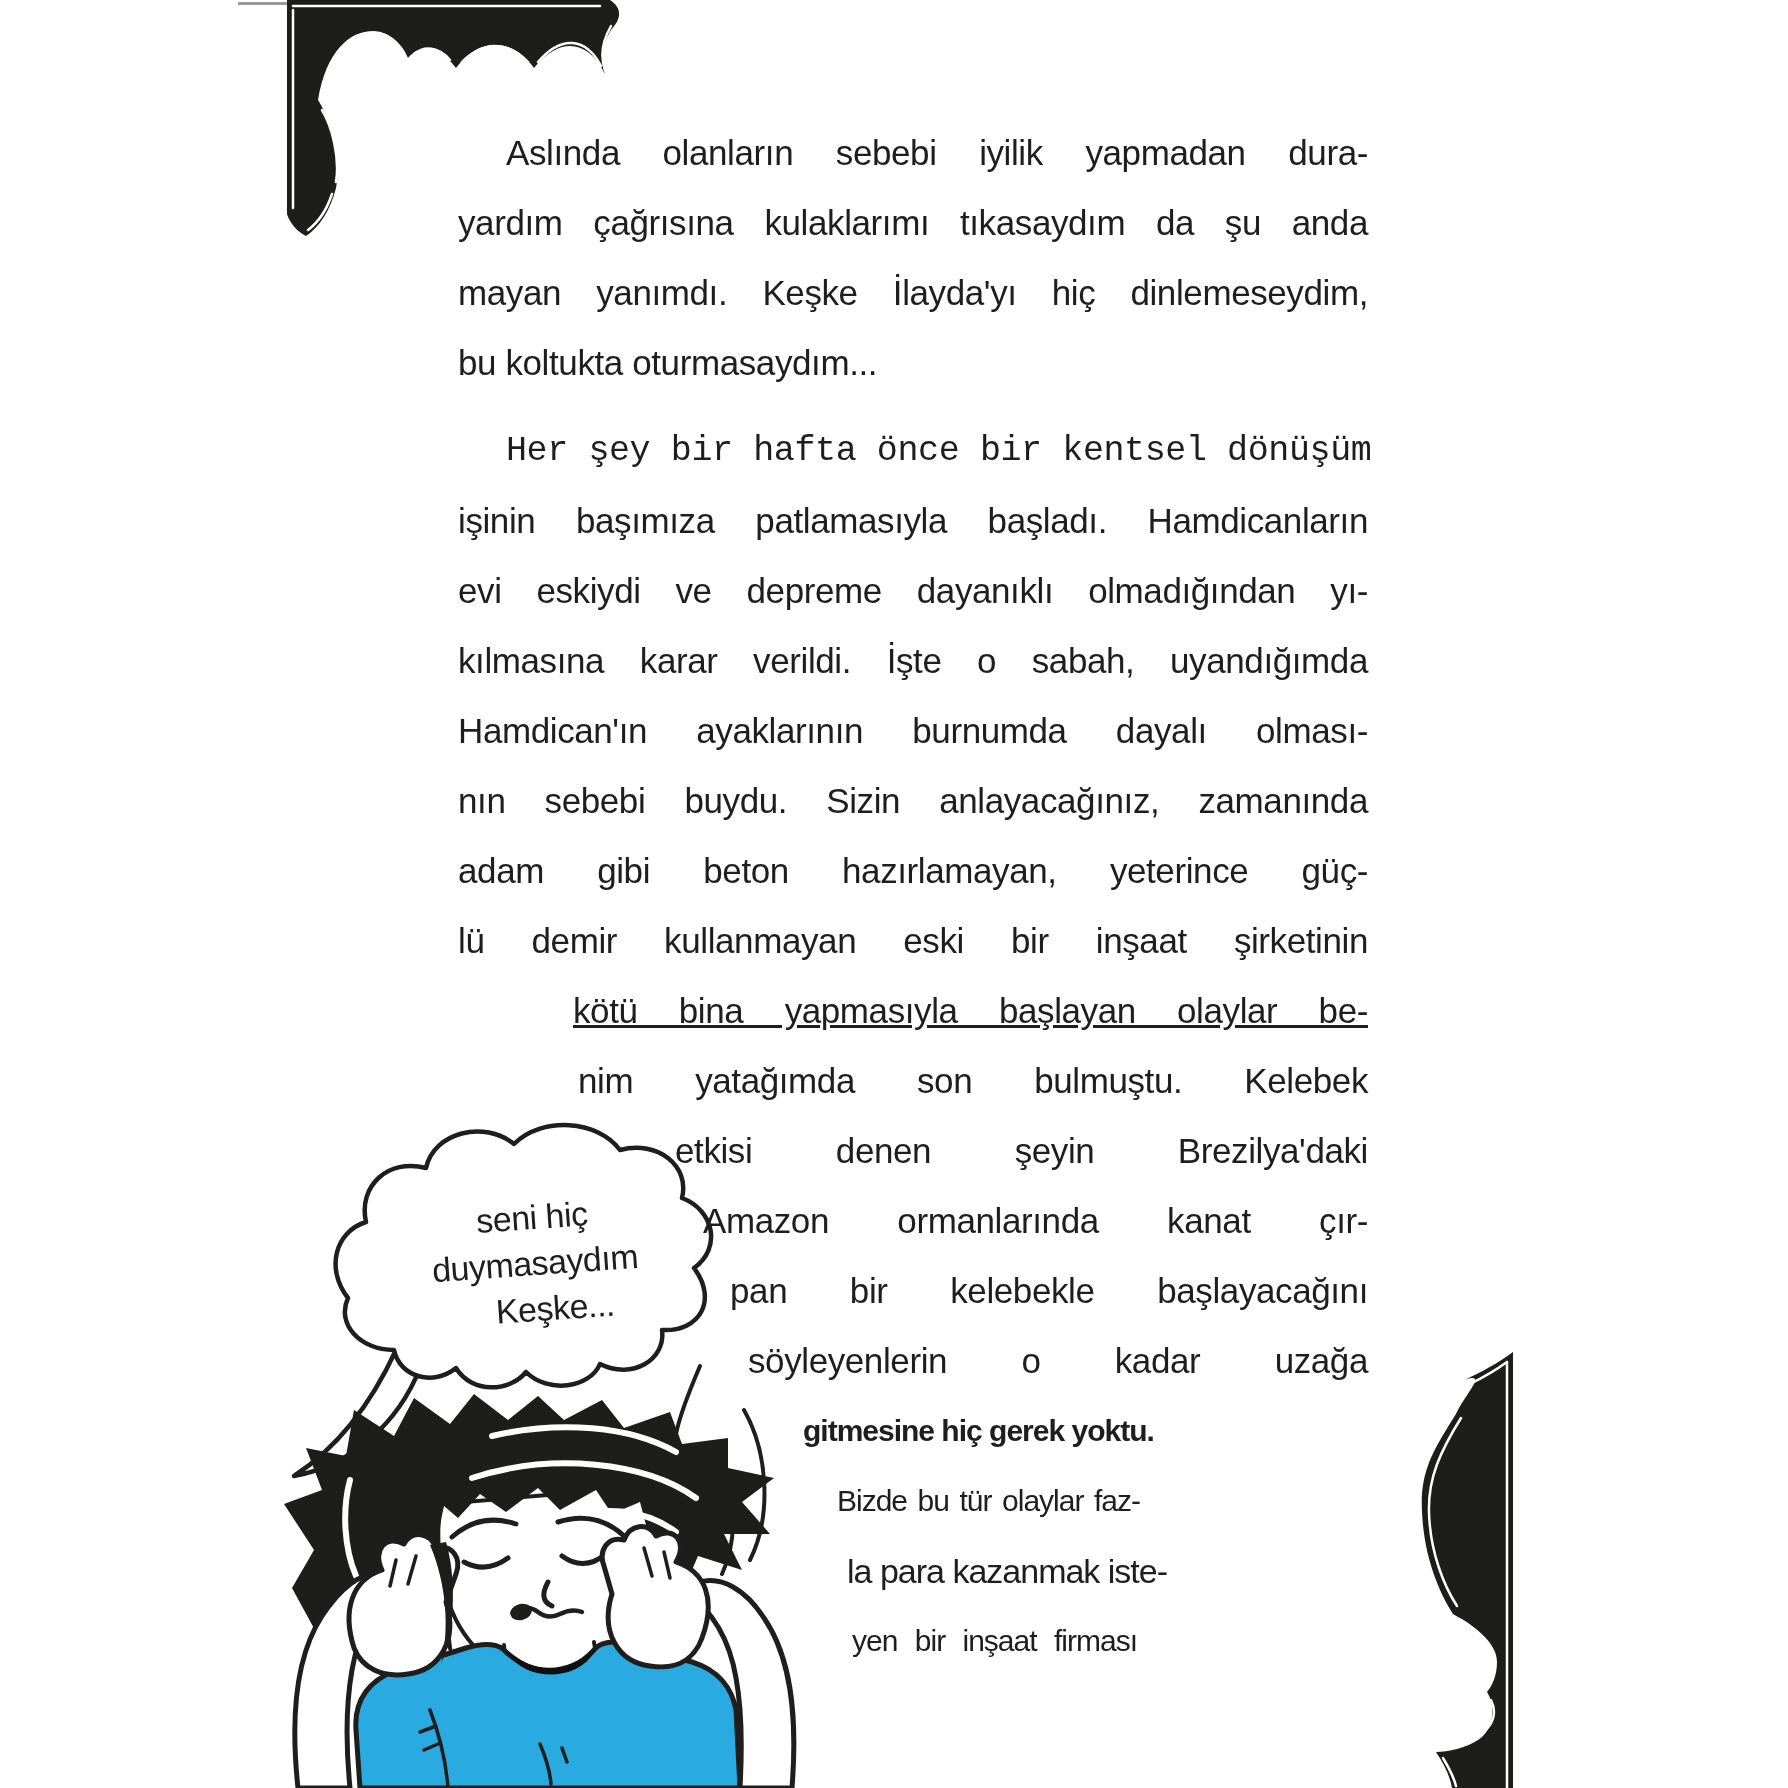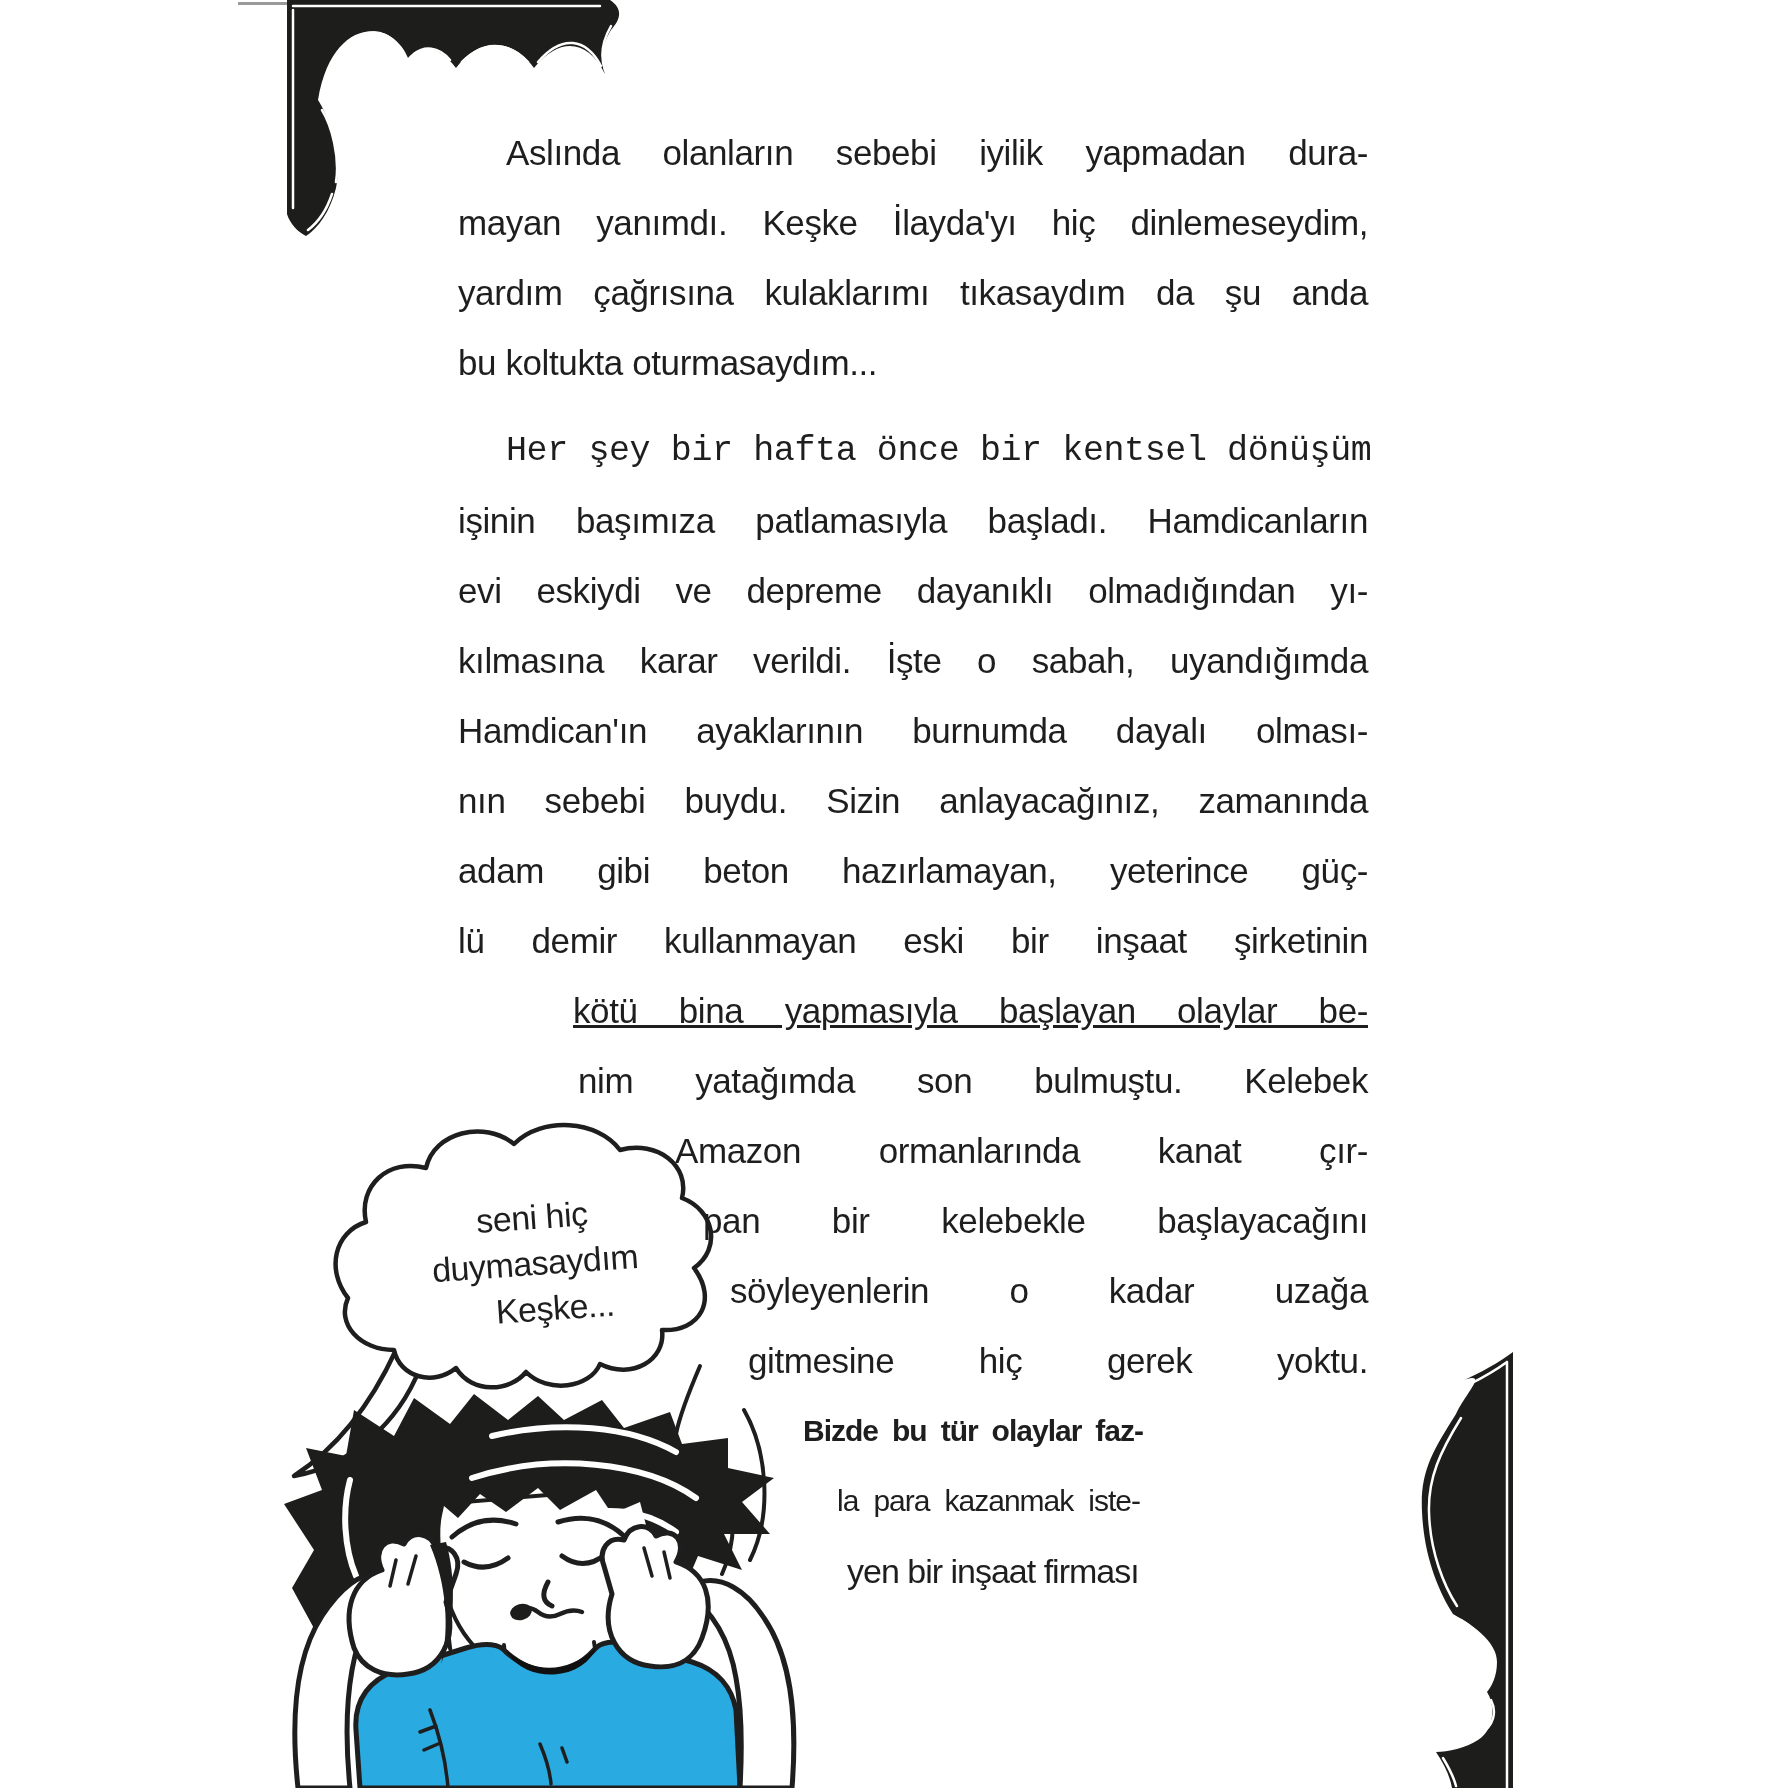--- a/index.html
+++ b/index.html
@@ -227,35 +227,36 @@
 
       <path fill="#1d1d1b" d="
         M 430 1545 C 446 1582 450 1628 441 1664
         C 456 1628 456 1576 446 1542 Z"></path>
     </g>
   </svg>
 
   <div class="textcol">
     <div class="para p1">
         <div class="ln">Aslında olanların sebebi iyilik yapmadan dura-</div>
+        <div class="ln">yardım çağrısına kulaklarımı tıkasaydım da şu anda</div>
         <div class="ln">mayan yanımdı. Keşke İlayda'yı hiç dinlemeseydim,</div>
-        <div class="ln">yardım çağrısına kulaklarımı tıkasaydım da şu anda</div>
         <div class="ln">bu koltukta oturmasaydım...</div>
       </div>
     <div class="para p2">
         <div class="ln">Her şey bir hafta önce bir kentsel dönüşüm</div>
         <div class="ln">işinin başımıza patlamasıyla başladı. Hamdicanların</div>
         <div class="ln">evi eskiydi ve depreme dayanıklı olmadığından yı-</div>
         <div class="ln">kılmasına karar verildi. İşte o sabah, uyandığımda</div>
         <div class="ln">Hamdican'ın ayaklarının burnumda dayalı olması-</div>
         <div class="ln">nın sebebi buydu. Sizin anlayacağınız, zamanında</div>
         <div class="ln">adam gibi beton hazırlamayan, yeterince güç-</div>
         <div class="ln">lü demir kullanmayan eski bir inşaat şirketinin</div>
         <div class="ln">kötü bina yapmasıyla başlayan olaylar be-</div>
         <div class="ln">nim yatağımda son bulmuştu. Kelebek</div>
+        <div class="ln">etkisi denen şeyin Brezilya'daki</div>
         <div class="ln">Amazon ormanlarında kanat çır-</div>
         <div class="ln">pan bir kelebekle başlayacağını</div>
         <div class="ln">söyleyenlerin o kadar uzağa</div>
         <div class="ln">gitmesine hiç gerek yoktu.</div>
         <div class="ln">Bizde bu tür olaylar faz-</div>
         <div class="ln">la para kazanmak iste-</div>
         <div class="ln">yen bir inşaat firması</div>
       </div>
   </div>
 

